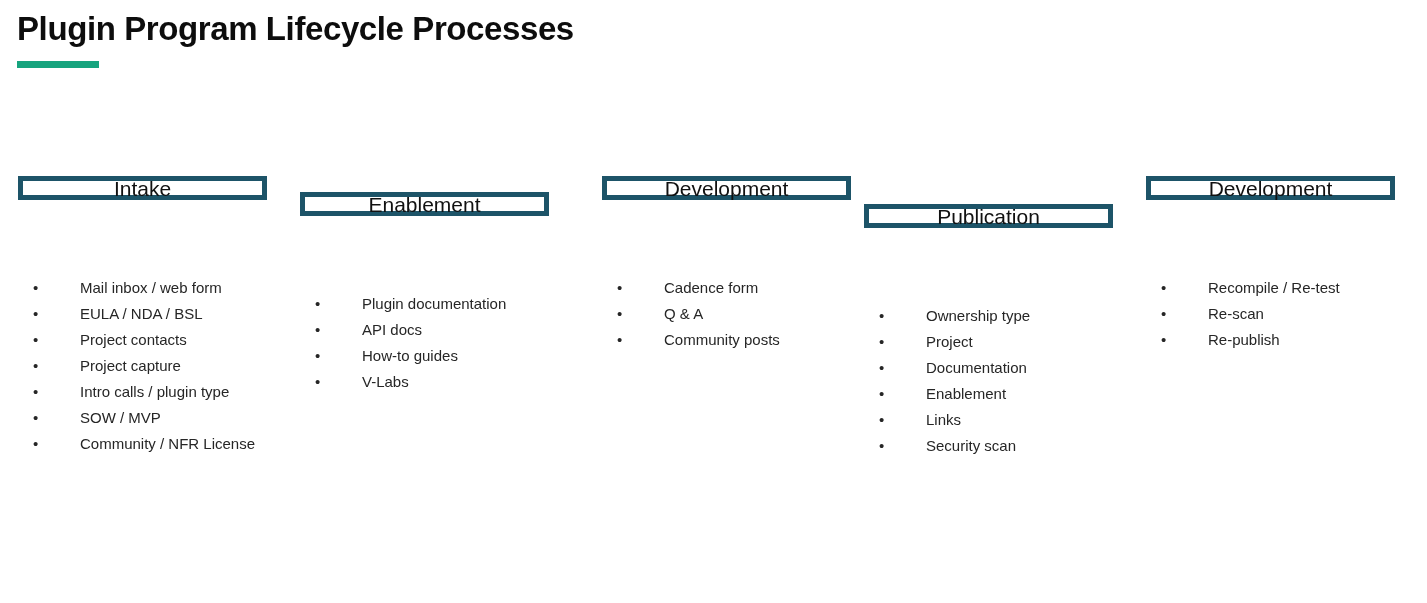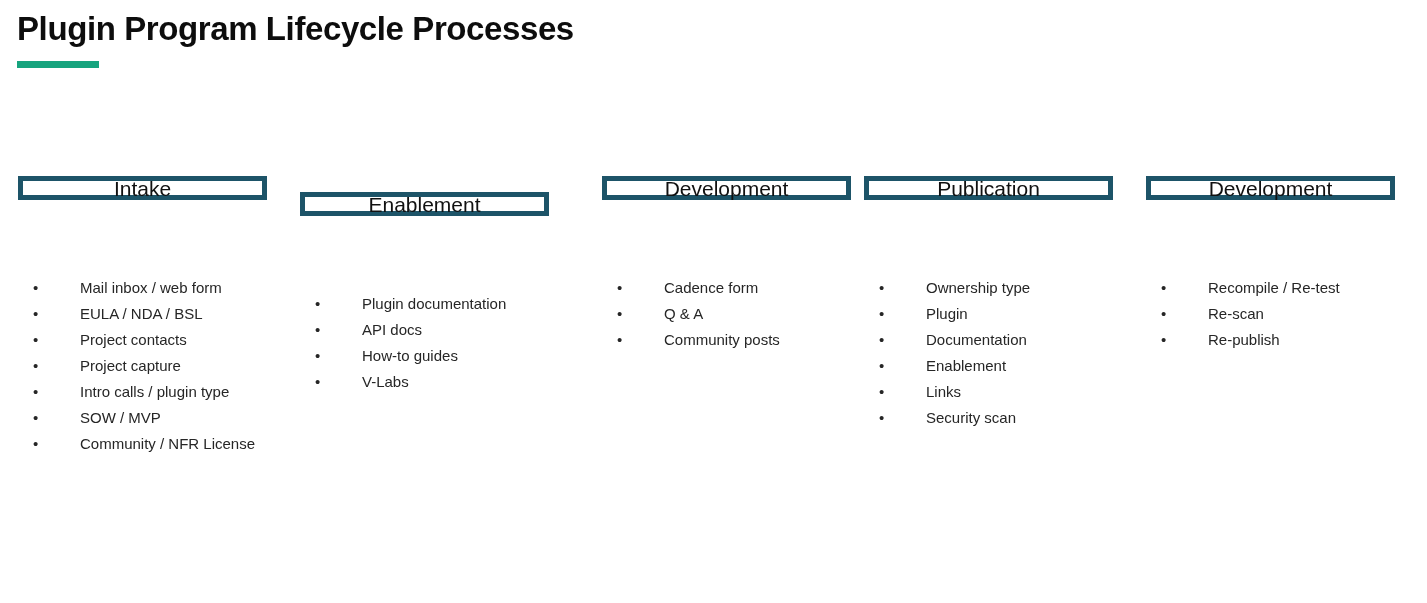--- a/index.html
+++ b/index.html
@@ -49,21 +49,21 @@
     height: 300px;
   }
   .column {
     position: absolute;
     top: 0;
     width: 249px;
   }
   .column.c0 { left: 18px; }
   .column.c1 { left: 300px; margin-top: 16px; }
   .column.c2 { left: 602px; }
-  .column.c3 { left: 864px; }
+  .column.c3 { left: 864px; margin-top: 28px; }
   .column.c4 { left: 1146px; }
 
   
   .phase-box {
     box-sizing: border-box;
     width: 249px;
     height: 24px;
     border: 5px solid #1d5468;
     background: #ffffff;
     display: flex;
@@ -205,21 +205,21 @@
     <div class="phase-box">
       <span class="phase-label">Publication</span>
     </div>
     <ul class="bullet-list">
       <li class="bullet-item">
         <span class="bullet-dot">•</span>
         <span class="bullet-text">Ownership type</span>
       </li>
       <li class="bullet-item">
         <span class="bullet-dot">•</span>
-        <span class="bullet-text">Plugin</span>
+        <span class="bullet-text">Project</span>
       </li>
       <li class="bullet-item">
         <span class="bullet-dot">•</span>
         <span class="bullet-text">Documentation</span>
       </li>
       <li class="bullet-item">
         <span class="bullet-dot">•</span>
         <span class="bullet-text">Enablement</span>
       </li>
       <li class="bullet-item">

